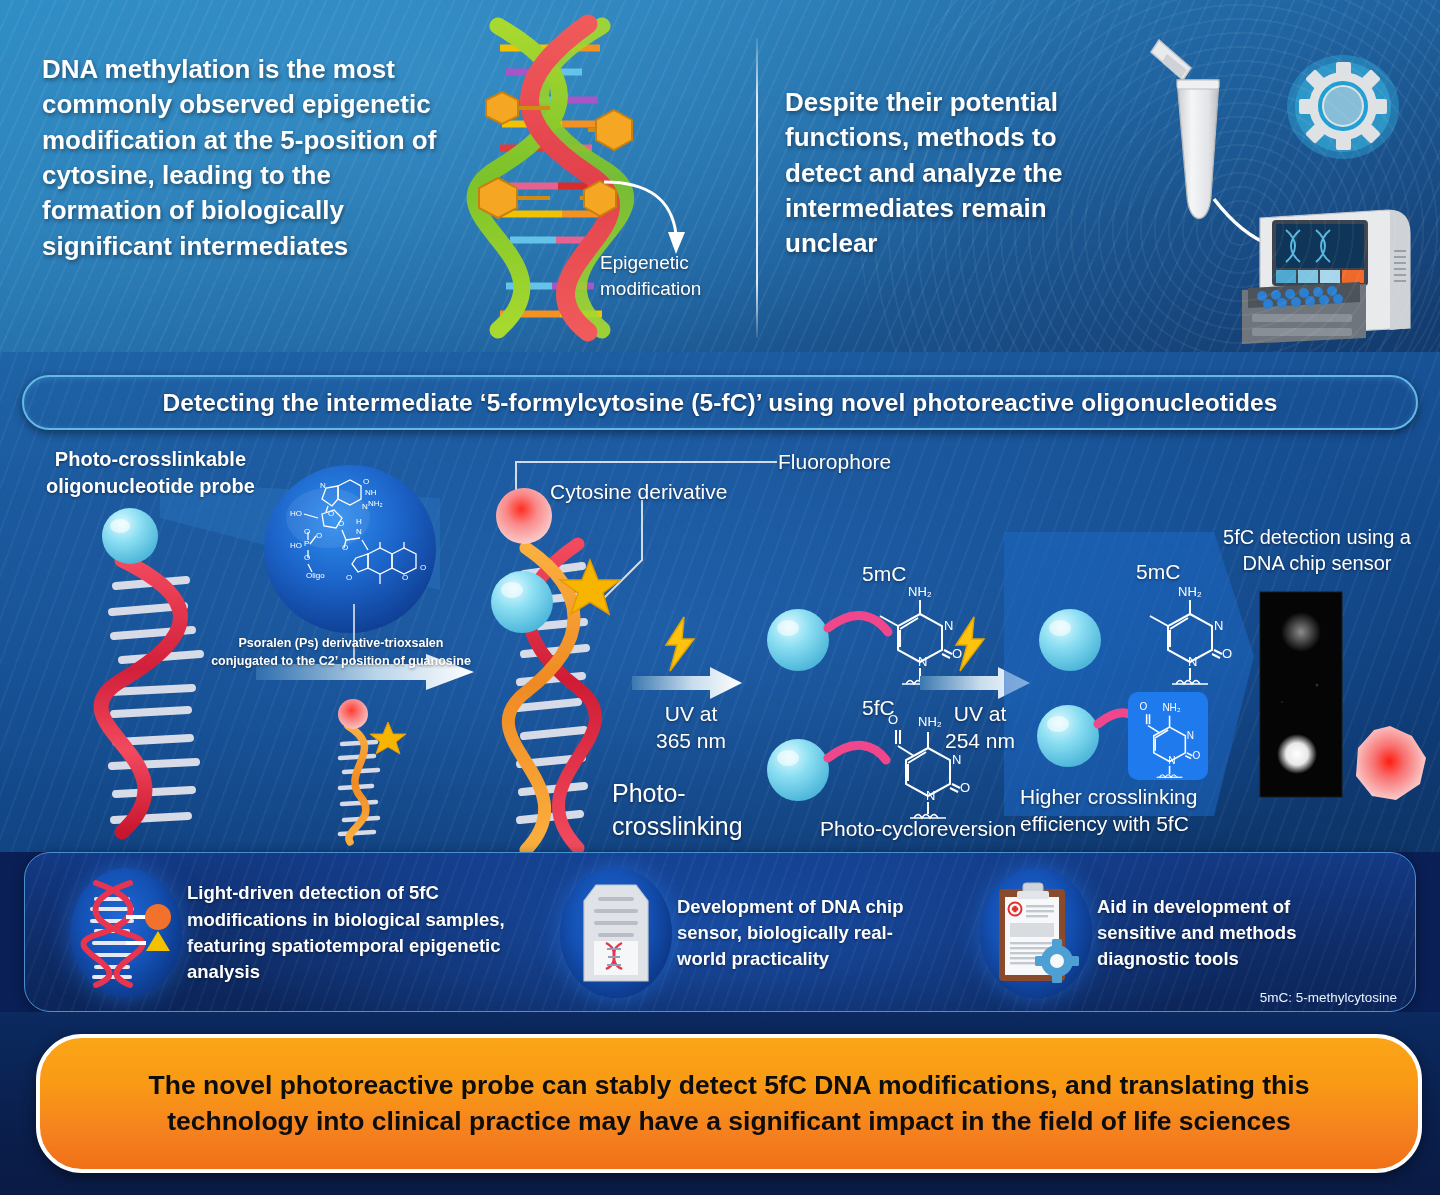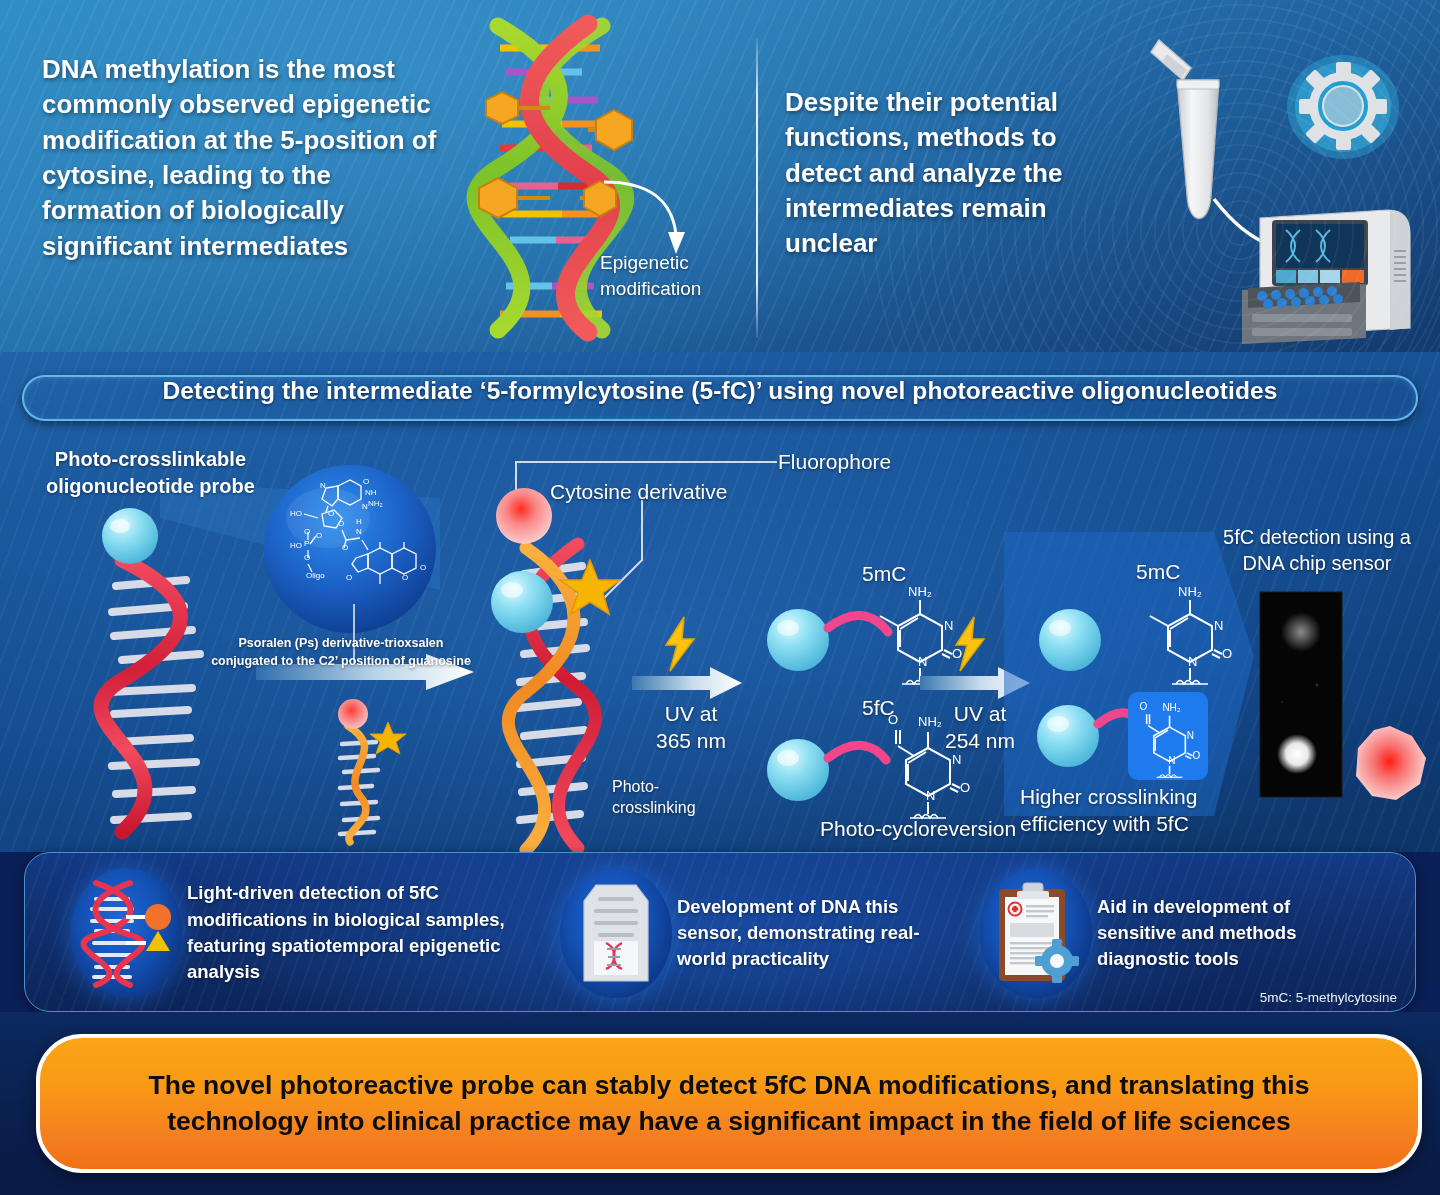--- a/index.html
+++ b/index.html
@@ -88,26 +88,26 @@
         -70deg,
         rgba(255,255,255,0.045) 0px,
         rgba(255,255,255,0.045) 2px,
         rgba(255,255,255,0) 2px,
         rgba(255,255,255,0) 15px);
     pointer-events:none;
   }
 
   .title-banner {
     position:absolute; left:22px; top:23px;
-    width:1396px; height:46px;
+    width:1396px; height:55px;
     border-radius: 30px;
     background: linear-gradient(180deg, #14408c 0%, #113island 0%, #102f72 50%, #0c2554 100%);
     border: 2px solid #63b8ea;
     box-shadow: 0 3px 10px rgba(0,0,0,0.45), inset 0 1px 6px rgba(120,190,240,0.25);
-    display:flex; align-items:flex-start; justify-content:center;
+    display:flex; align-items:center; justify-content:center;
     z-index:10;
   }
   .title-banner span {
     color:#ffffff; font-size:24.5px; font-weight:bold;
     letter-spacing:0.1px;
     text-shadow: 0 1px 3px rgba(0,0,0,0.6);
   }
 
   .lbl { position:absolute; color:#fff; z-index:8; text-shadow:0 1px 3px rgba(0,0,0,0.5); }
   .lbl.bold { font-weight:bold; }
@@ -554,21 +554,21 @@
         <stop offset="100%" stop-color="#ffffff"></stop>
       </linearGradient>
     </defs>
     <polygon points="0,9 78,9 78,0 110,16 78,32 78,23 0,23" fill="url(#arrG2)"></polygon>
   </svg>
 
   <div class="lbl" style="left:641px;top:348px;font-size:21px;line-height:1.3;text-align:center;width:100px;">
     <div>UV at</div>
     <div>365 nm</div>
   </div>
-  <div class="lbl" style="left:612px;top:425px;font-size:16px;line-height:1.3;">
+  <div class="lbl" style="left:612px;top:425px;font-size:25px;line-height:1.3;">
     <div>Photo-</div>
     <div>crosslinking</div>
   </div>
 
   <div class="lbl" style="left:862px;top:210px;font-size:21px;">5mC</div>
   <svg style="position:absolute;left:762px;top:240px;" width="200" height="110" viewBox="0 0 200 110">
     <circle cx="36" cy="48" r="31" fill="url(#beadG)"></circle>
     <ellipse cx="26" cy="36" rx="11" ry="8" fill="#fff" opacity="0.55"></ellipse>
     <path d="M66,36 C92,16 112,22 126,40" fill="none" stroke="#f0478c" stroke-width="9" stroke-linecap="round"></path>
   </svg>
@@ -776,21 +776,21 @@
           <path d="M28,62 C44,70 28,80 44,88"></path>
           <path d="M44,62 C28,70 44,80 28,88"></path>
         </g>
         <g stroke="#93a0b4" stroke-width="2">
           <line x1="29" y1="68" x2="43" y2="68"></line>
           <line x1="30" y1="76" x2="42" y2="76"></line>
           <line x1="29" y1="84" x2="43" y2="84"></line>
         </g>
       </svg>
     </div>
-    <div class="btext" style="width:250px;">Development of DNA this sensor, demonstrating real-world practicality</div>
+    <div class="btext" style="width:250px;">Development of DNA chip sensor, biologically real-world practicality</div>
   </div>
 
   <div class="bcell" style="left:950px;top:10px;width:430px;height:140px;">
     <div class="bicon">
       <div class="glow"></div>
       <svg width="86" height="108" viewBox="0 0 86 108" style="position:relative;">
         <rect x="6" y="10" width="66" height="92" rx="4" fill="#8a4b2d"></rect>
         <rect x="12" y="18" width="54" height="78" fill="#f7f8fa"></rect>
         <rect x="30" y="4" width="20" height="12" rx="3" fill="#cfd4da" stroke="#b4bac1" stroke-width="1"></rect>
         <rect x="24" y="12" width="32" height="8" rx="2" fill="#e2e6ea"></rect>

